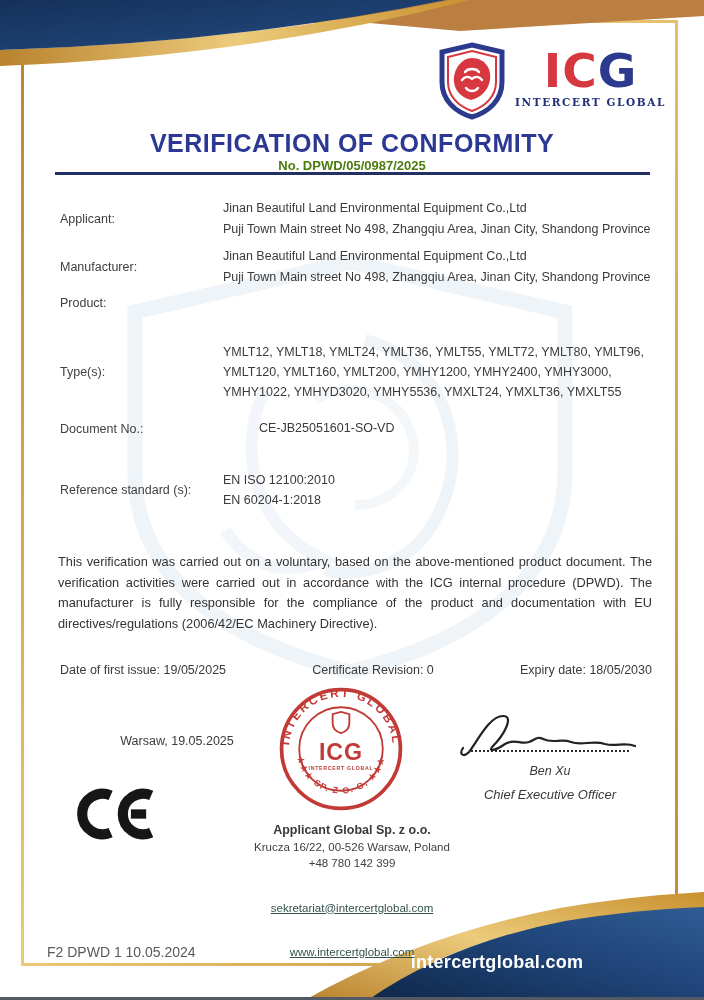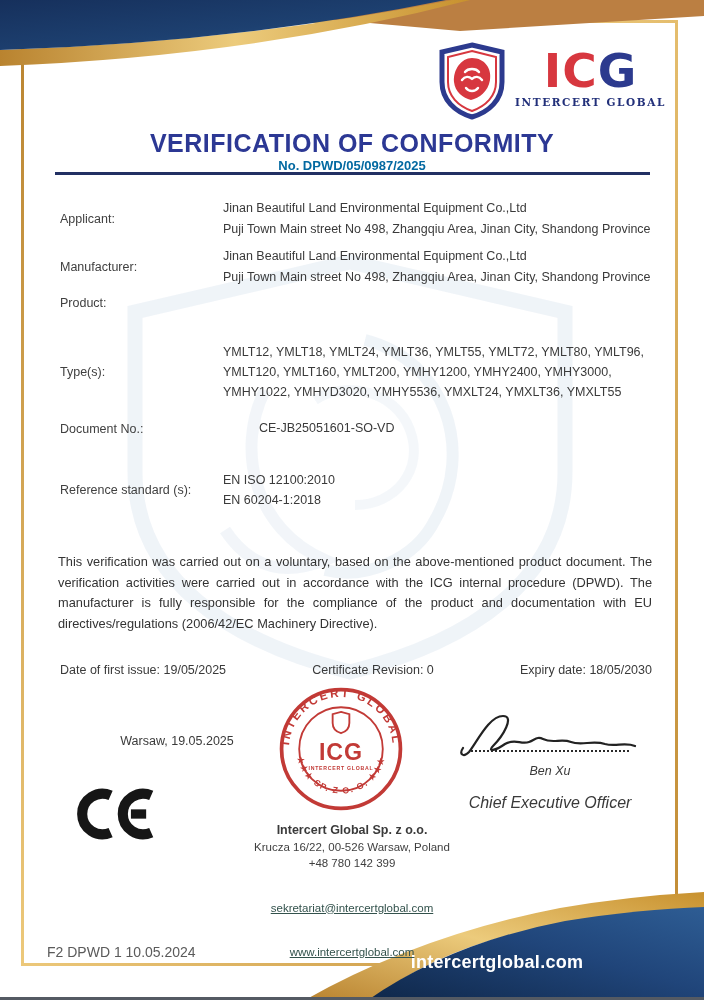--- a/index.html
+++ b/index.html
@@ -14,39 +14,39 @@
   .watermark { position:absolute; left:115px; top:250px; z-index:0; opacity:.6; pointer-events:none; }
 
   
   .logo { position:absolute; top:42px; right:38px; display:flex; align-items:flex-start; gap:6px; z-index:3; }
   .logo-texts { display:flex; flex-direction:column; align-items:center; margin-top:6px; }
   .logo-icg { font-size:47px; font-weight:bold; line-height:46px; letter-spacing:1px; font-family:"DejaVu Sans", sans-serif; }
   .logo-icg .ic { color:#d7373f; } .logo-icg .g { color:#2c3a8e; }
   .logo-sub { font-family:"DejaVu Serif", serif; font-weight:bold; font-size:10.5px; letter-spacing:1.6px; color:#22307a; margin-top:2px; }
 
   .title { position:absolute; top:129px; left:0; width:100%; text-align:center; font-size:25px; font-weight:bold; color:#2c3894; letter-spacing:.5px; z-index:3; }
-  .subtitle { position:absolute; top:158px; left:0; width:100%; text-align:center; font-size:13px; font-weight:bold; color:#0369a1; z-index:3; }
+  .subtitle { position:absolute; top:158px; left:0; width:100%; text-align:center; font-size:13px; font-weight:bold; color:#4d7c0f; z-index:3; }
   .rule { position:absolute; top:172px; left:55px; width:595px; height:3px; background:#223063; z-index:3; }
 
   .row { position:absolute; left:60px; width:592px; display:flex; align-items:center; z-index:3; }
   .lbl { width:163px; flex:none; font-size:12.5px; color:#404040; }
   .val { flex:1; font-size:12.5px; color:#3a3a3a; line-height:21px; }
   .val.tight { line-height:20px; }
 
   .statement { position:absolute; top:552px; left:58px; width:594px; font-size:12.8px; line-height:20.6px; color:#333; text-align:justify; z-index:3; }
 
   .dates { position:absolute; top:663px; left:60px; width:592px; display:flex; justify-content:space-between; font-size:12.5px; color:#3a3a3a; z-index:3; }
 
   .stamp { position:absolute; left:276px; top:684px; z-index:3; }
   .place-date { position:absolute; left:92px; top:734px; width:170px; text-align:center; font-size:12.5px; color:#3a3a3a; z-index:3; }
 
   .sig-block { position:absolute; left:448px; top:696px; width:204px; text-align:center; z-index:3;font-style:italic; }
   .sig-line { width:158px; margin:-14px auto 0; border-bottom:2px dotted #2a2a2a; }
   .sig-name { margin-top:12px; font-size:12.5px; color:#3a3a3a; }
-  .sig-role { margin-top:16px; font-size:16px; color:#3a3a3a; }
+  .sig-role { margin-top:9px; font-size:13px; color:#3a3a3a; }
 
   .ce { position:absolute; left:70px; top:786px; z-index:3; }
 
   .footer { position:absolute; left:202px; top:822px; width:300px; text-align:center; z-index:3; }
   .footer div { line-height:16.5px; }
   .f-company { font-size:12.5px; font-weight:bold; color:#3a3a3a; }
   .f-line { font-size:11.5px; color:#3f3f3f; }
   .f-link { font-size:11.5px; color:#33524c; text-decoration:underline; cursor:pointer;margin-top:28px; }
 
   .doc-ref { position:absolute; left:47px; top:944px; font-size:14px; color:#5a5a5a; z-index:3; }
@@ -195,21 +195,21 @@
     <div class="sig-role">Chief Executive Officer</div>
   </div>
 
   <svg class="ce" width="88" height="56" viewBox="0 0 104 62">
     <path d="M 48,9 A 24,24 0 1 0 48,53" fill="none" stroke="#161616" stroke-width="12"></path>
     <path d="M 96,9 A 24,24 0 1 0 96,53" fill="none" stroke="#161616" stroke-width="12"></path>
     <path d="M 72,31 H 90" stroke="#161616" stroke-width="11"></path>
   </svg>
 
   <div class="footer">
-    <div class="f-company">Intercert Global Sp. z o.o.</div>
+    <div class="f-company">Applicant Global Sp. z o.o.</div>
     <div class="f-line">Krucza 16/22, 00-526 Warsaw, Poland</div>
     <div class="f-line">+48 780 142 399</div>
     <div class="f-link">sekretariat@intercertglobal.com</div>
     <div class="f-link">www.intercertglobal.com</div>
   </div>
 
   <div class="doc-ref">F2 DPWD  1  10.05.2024</div>
 
   <div class="bar-text">intercertglobal.com</div>
   <div class="bottom-edge"></div>

